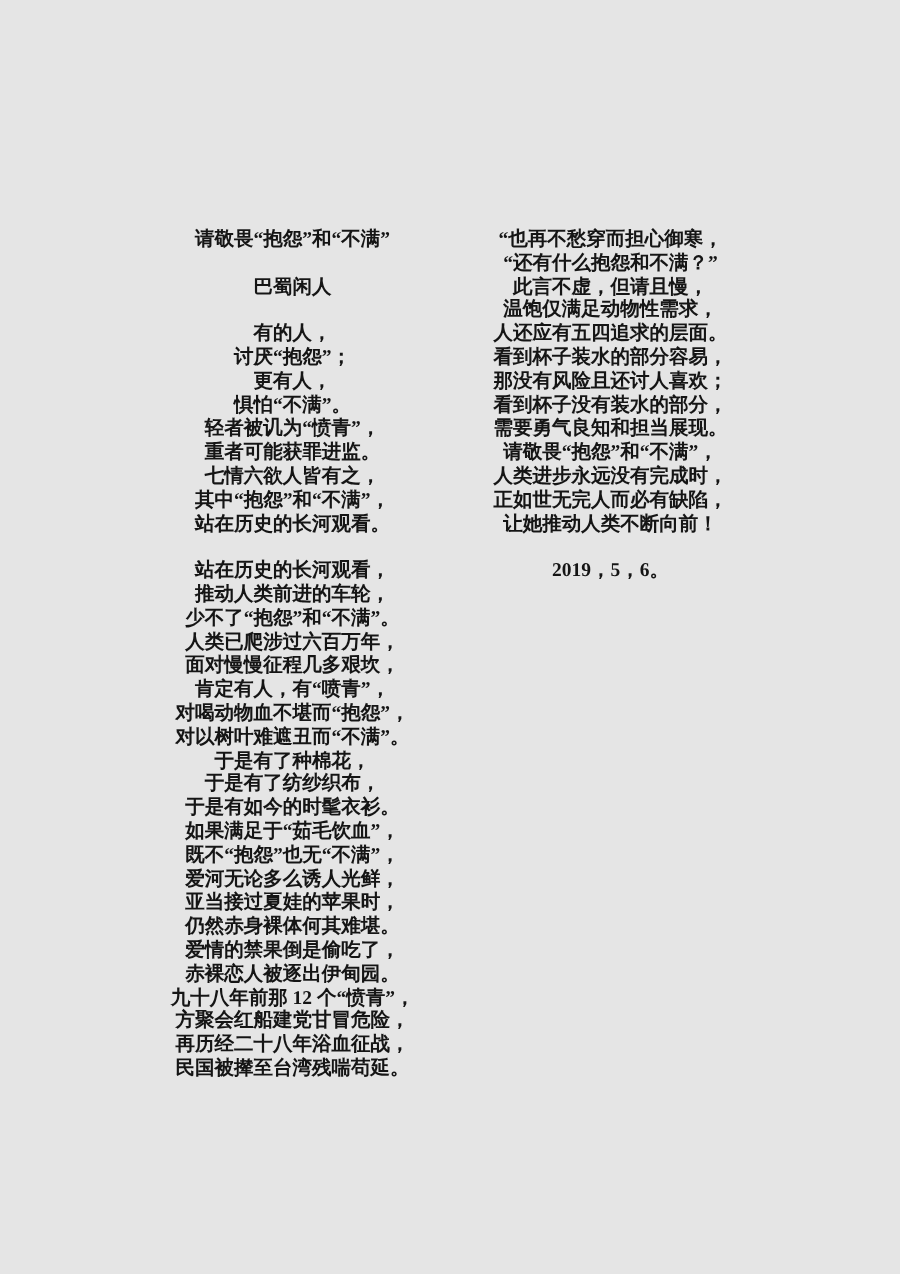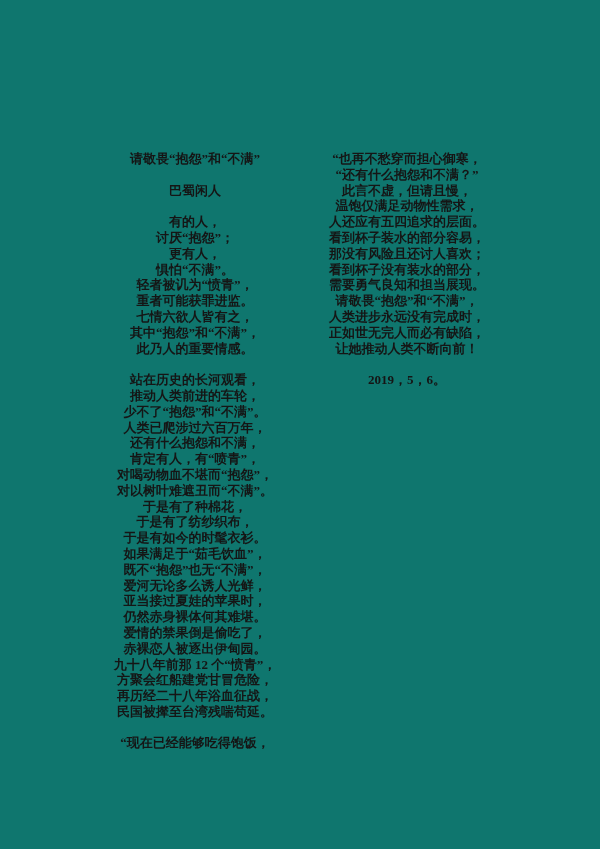--- a/index.html
+++ b/index.html
@@ -35,62 +35,59 @@
   .line {
     white-space: nowrap;
   }
   .poem-date {
     margin: 0;
   }
 </style>
 </head>
 <body>
 
-<div class="page" style="background: #0f766e; color: rgb(21, 21, 21);">
+<div class="page" style="background: #e5e5e5; color: rgb(21, 21, 21);">
 
   <div class="col col-left">
     <div class="poem-title line">请敬畏“抱怨”和“不满”</div>
     <div class="poem-author line">巴蜀闲人</div>
     <div class="stanza">
         <div class="line">有的人，</div>
         <div class="line">讨厌“抱怨”；</div>
         <div class="line">更有人，</div>
         <div class="line">惧怕“不满”。</div>
         <div class="line">轻者被讥为“愤青”，</div>
         <div class="line">重者可能获罪进监。</div>
         <div class="line">七情六欲人皆有之，</div>
         <div class="line">其中“抱怨”和“不满”，</div>
-        <div class="line">此乃人的重要情感。</div>
+        <div class="line">站在历史的长河观看。</div>
       </div>
     <div class="stanza">
         <div class="line">站在历史的长河观看，</div>
         <div class="line">推动人类前进的车轮，</div>
         <div class="line">少不了“抱怨”和“不满”。</div>
         <div class="line">人类已爬涉过六百万年，</div>
-        <div class="line">还有什么抱怨和不满，</div>
+        <div class="line">面对慢慢征程几多艰坎，</div>
         <div class="line">肯定有人，有“喷青”，</div>
         <div class="line">对喝动物血不堪而“抱怨”，</div>
         <div class="line">对以树叶难遮丑而“不满”。</div>
         <div class="line">于是有了种棉花，</div>
         <div class="line">于是有了纺纱织布，</div>
         <div class="line">于是有如今的时髦衣衫。</div>
         <div class="line">如果满足于“茹毛饮血”，</div>
         <div class="line">既不“抱怨”也无“不满”，</div>
         <div class="line">爱河无论多么诱人光鲜，</div>
         <div class="line">亚当接过夏娃的苹果时，</div>
         <div class="line">仍然赤身裸体何其难堪。</div>
         <div class="line">爱情的禁果倒是偷吃了，</div>
         <div class="line">赤裸恋人被逐出伊甸园。</div>
         <div class="line">九十八年前那 12 个“愤青”，</div>
         <div class="line">方聚会红船建党甘冒危险，</div>
         <div class="line">再历经二十八年浴血征战，</div>
         <div class="line">民国被撵至台湾残喘苟延。</div>
-      </div>
-    <div class="stanza">
-        <div class="line">“现在已经能够吃得饱饭，</div>
       </div>
   </div>
 
   <div class="col col-right">
     <div class="stanza">
         <div class="line">“也再不愁穿而担心御寒，</div>
         <div class="line">“还有什么抱怨和不满？”</div>
         <div class="line">此言不虚，但请且慢，</div>
         <div class="line">温饱仅满足动物性需求，</div>
         <div class="line">人还应有五四追求的层面。</div>

